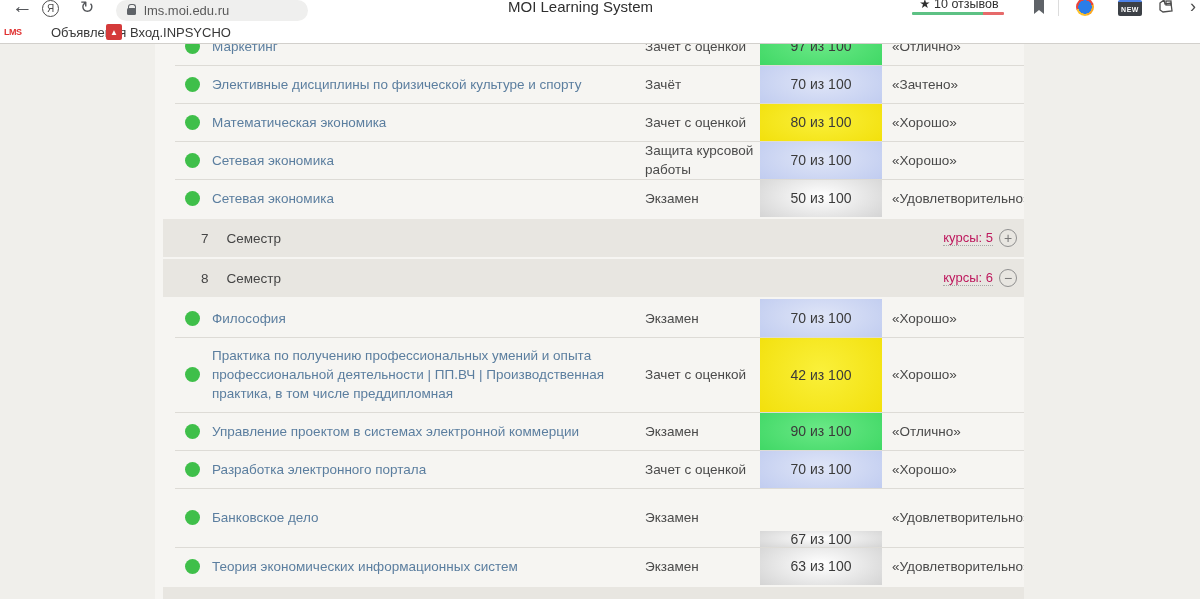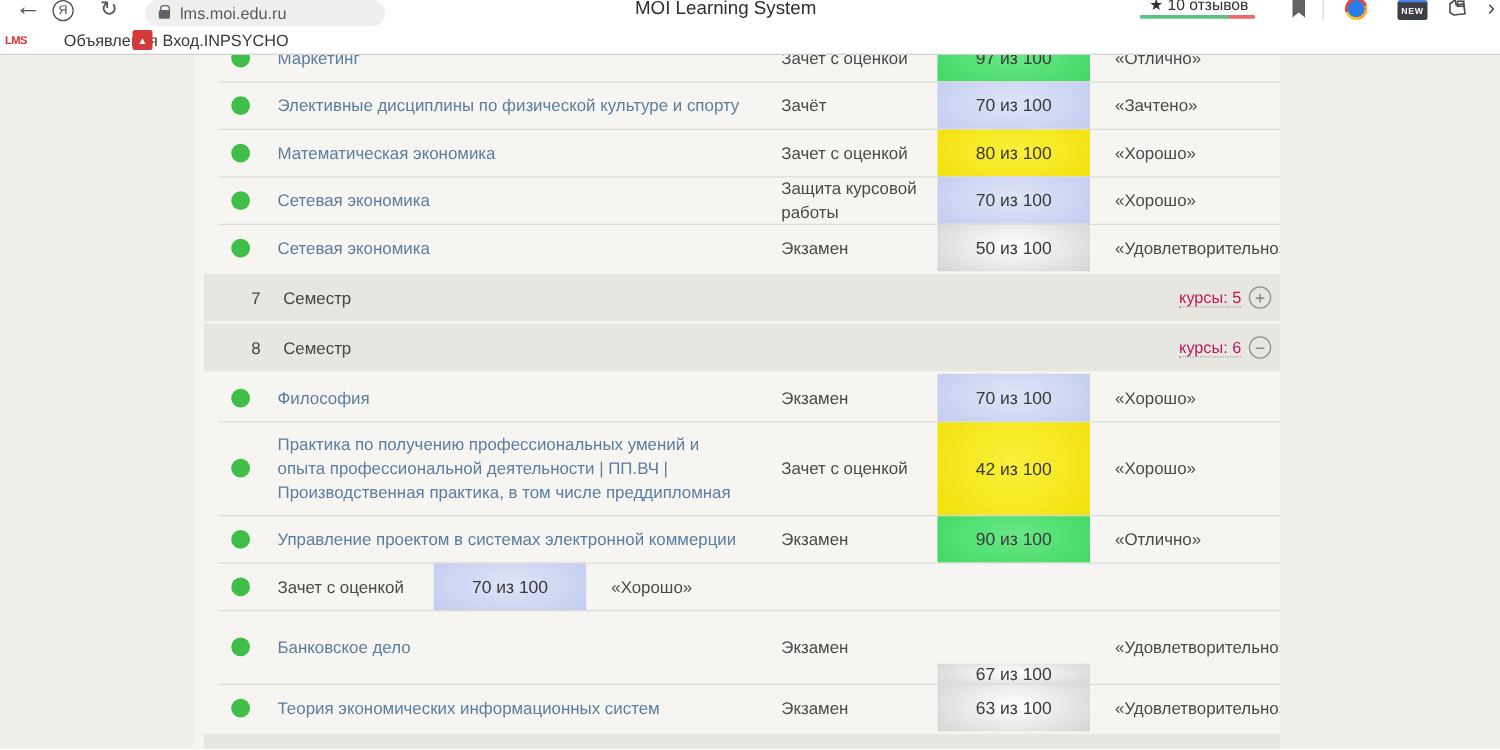--- a/index.html
+++ b/index.html
@@ -43,21 +43,21 @@
   .bm1 { left:28px; top:3px;margin-left:23px; }
   .red-favicon { left:106px; top:2px; width:16px; height:16px; background:#d43a3a; border-radius:2px;
                  display:flex; align-items:center; justify-content:center; color:#fff; font-size:8px; }
   .bm2 { left:130px; top:3px; }
 
   
   .page { position:relative; height:555px; background:#f0efeb; }
   .content { position:absolute; left:155px; top:0; width:869px; height:100%;
              background:#f6f5f2; overflow:hidden; }
 
-  .course-row { display:flex; min-height:38px; position:relative; align-items:stretch;gap:10px; }
+  .course-row { display:flex; min-height:38px; position:relative; align-items:stretch; }
   .course-row.clipped { margin-top:-17px; }
   .course-row + .course-row::before { content:''; position:absolute; left:20px; right:0; top:0;
                                       height:1px; background:#dddbd6; }
   .cell-dot { width:57px; display:flex; align-items:center; flex-shrink:0; }
   .dot { width:15px; height:15px; border-radius:50%; margin-left:30px; }
   .cell-name { flex:1; display:flex; align-items:center; padding:9px 14px 9px 0; }
   .course-link { color:#5b7e9f; font-size:13.5px; line-height:19px; cursor:pointer; text-decoration:none; }
   .cell-assess { width:115px; flex-shrink:0; display:flex; align-items:center;
                  font-size:13.5px; line-height:19px; color:#4a4a4a; }
   .cell-score { width:122px; flex-shrink:0; display:flex; align-items:center; justify-content:center;
@@ -217,20 +217,23 @@
           <a class="course-link">Управление проектом в системах электронной коммерции</a>
         </div>
         <div class="cell-assess">Экзамен</div>
         <div class="cell-score" style="background: radial-gradient(95% 130% at 50% 45%, rgb(106, 232, 134) 0%, rgb(53, 212, 93) 85%);">90 из 100</div>
         <div class="cell-grade">«Отлично»</div>
       </div>
       <div class="course-row">
         <div class="cell-dot">
           <div class="dot" style="background: rgb(63, 191, 74);"></div>
         </div>
+        <div class="cell-name">
+          <a class="course-link">Разработка электронного портала</a>
+        </div>
         <div class="cell-assess">Зачет с оценкой</div>
         <div class="cell-score" style="background: radial-gradient(95% 130% at 50% 45%, rgb(223, 229, 247) 0%, rgb(185, 198, 238) 85%);">70 из 100</div>
         <div class="cell-grade">«Хорошо»</div>
       </div>
       <div class="course-row">
         <div class="cell-dot">
           <div class="dot" style="background: rgb(63, 191, 74);"></div>
         </div>
         <div class="cell-name">
           <a class="course-link">Банковское дело</a>

